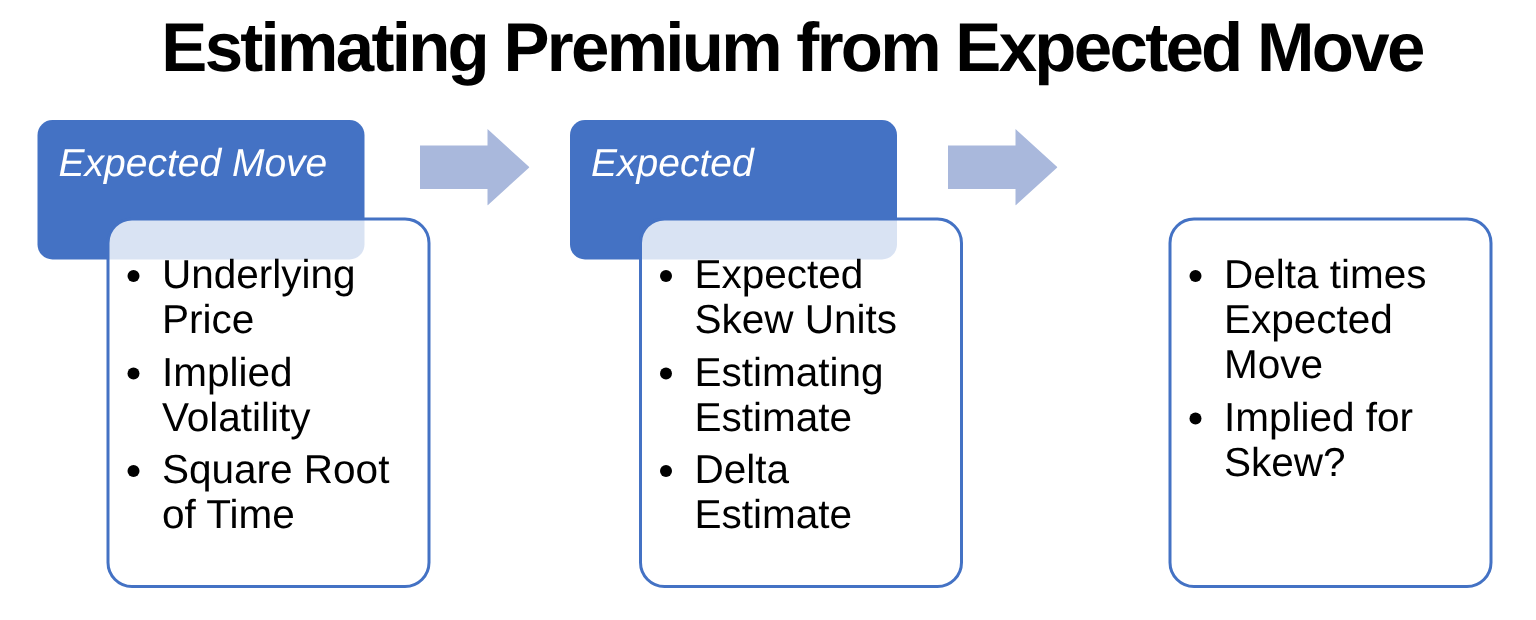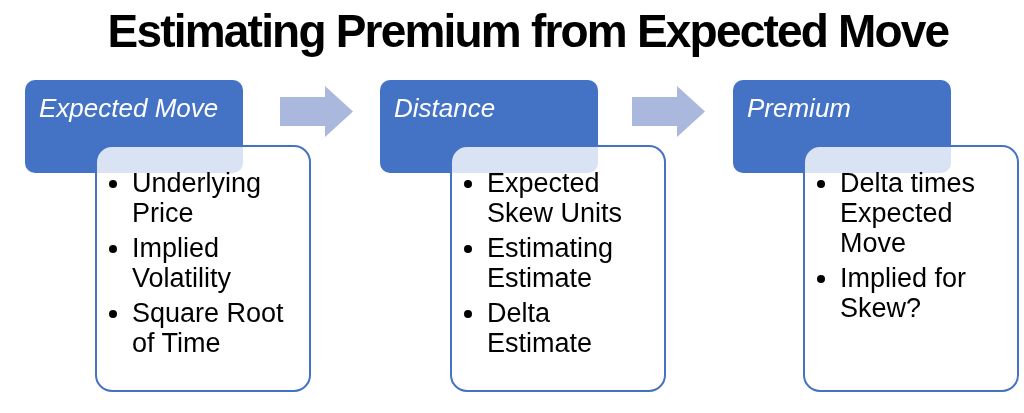--- a/index.html
+++ b/index.html
@@ -37,21 +37,20 @@
     padding:13px 0 0 14px;
     color:var(--header-text);
     font-size:26px;line-height:30px;font-style:italic;
   }
   .card{
     position:absolute;left:46px;top:65px;width:216px;height:247px;
     background:rgba(255,255,255,0.8);
     border:2px solid var(--card-border);
     border-radius:17px;
     box-sizing:border-box;
-    margin-left:24px;
   }
   .card ul{
     margin:0;
     padding:21px 4px 0 35px;
     list-style:disc outside;
   }
   .card li{
     font-size:27px;line-height:30px;
     color:var(--text);
     margin-bottom:5px;
@@ -80,39 +79,36 @@
       </ul>
     </div>
   </div>
 
   <svg class="arrow arrow-1" viewBox="0 0 73 51" aria-hidden="true">
     <polygon points="0,11 45,11 45,0 73,25.5 45,51 45,40 0,40"></polygon>
   </svg>
 
   <div class="group group-2">
     <div class="hdr">
-      <span>Distance</span>
+      <span>Expected</span>
     </div>
     <div class="card">
       <ul>
         <li>Expected Skew Units</li>
         <li>Estimating Estimate</li>
         <li>Delta Estimate</li>
       </ul>
     </div>
   </div>
 
   <svg class="arrow arrow-2" viewBox="0 0 73 51" aria-hidden="true">
     <polygon points="0,11 45,11 45,0 73,25.5 45,51 45,40 0,40"></polygon>
   </svg>
 
   <div class="group group-3">
-    <div class="hdr">
-      <span>Premium</span>
-    </div>
     <div class="card">
       <ul>
         <li>Delta times Expected Move</li>
         <li>Implied for Skew?</li>
       </ul>
     </div>
   </div>
 
 </div>
 

